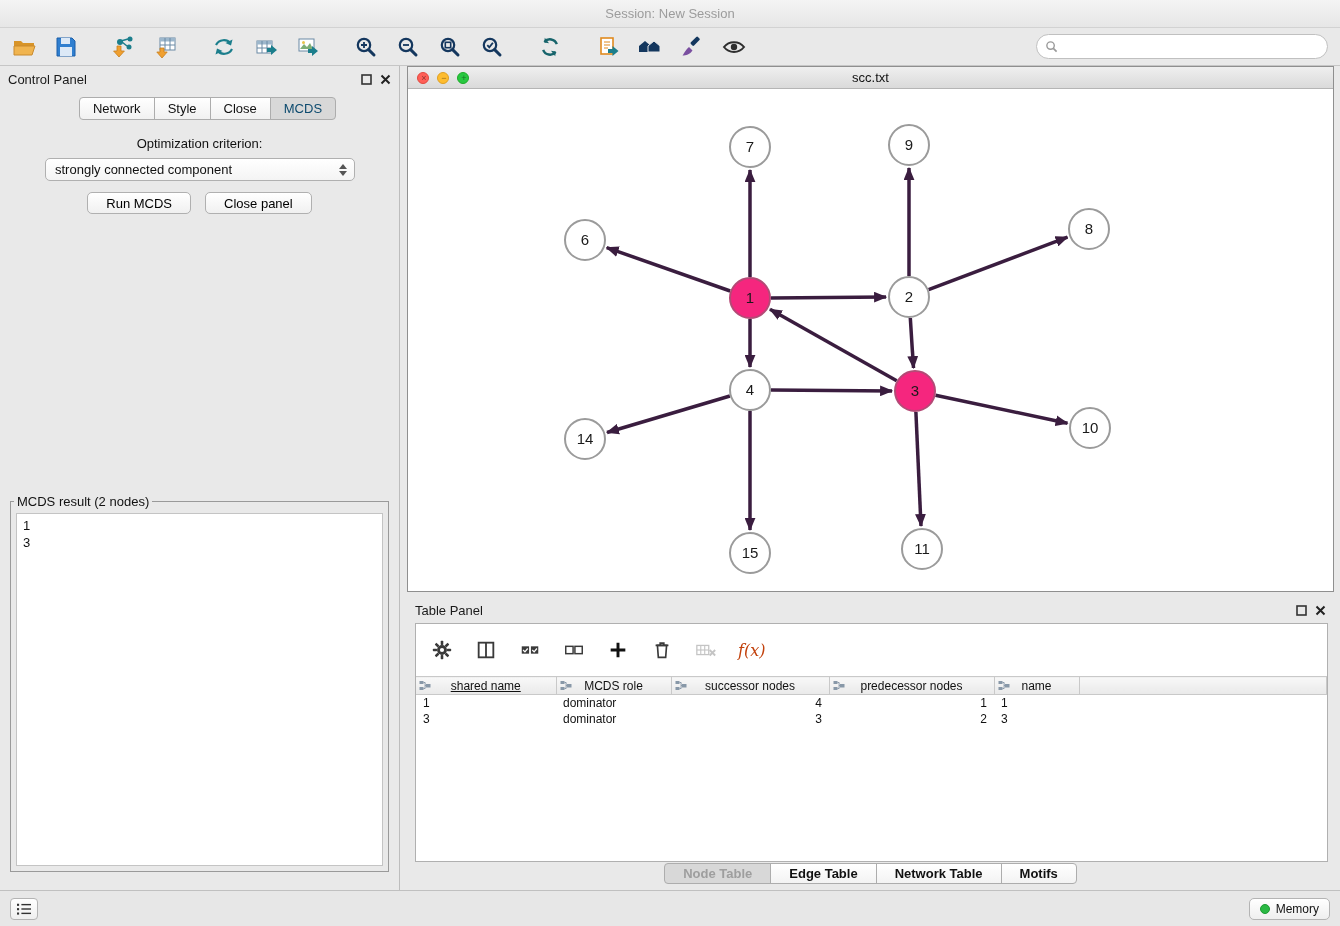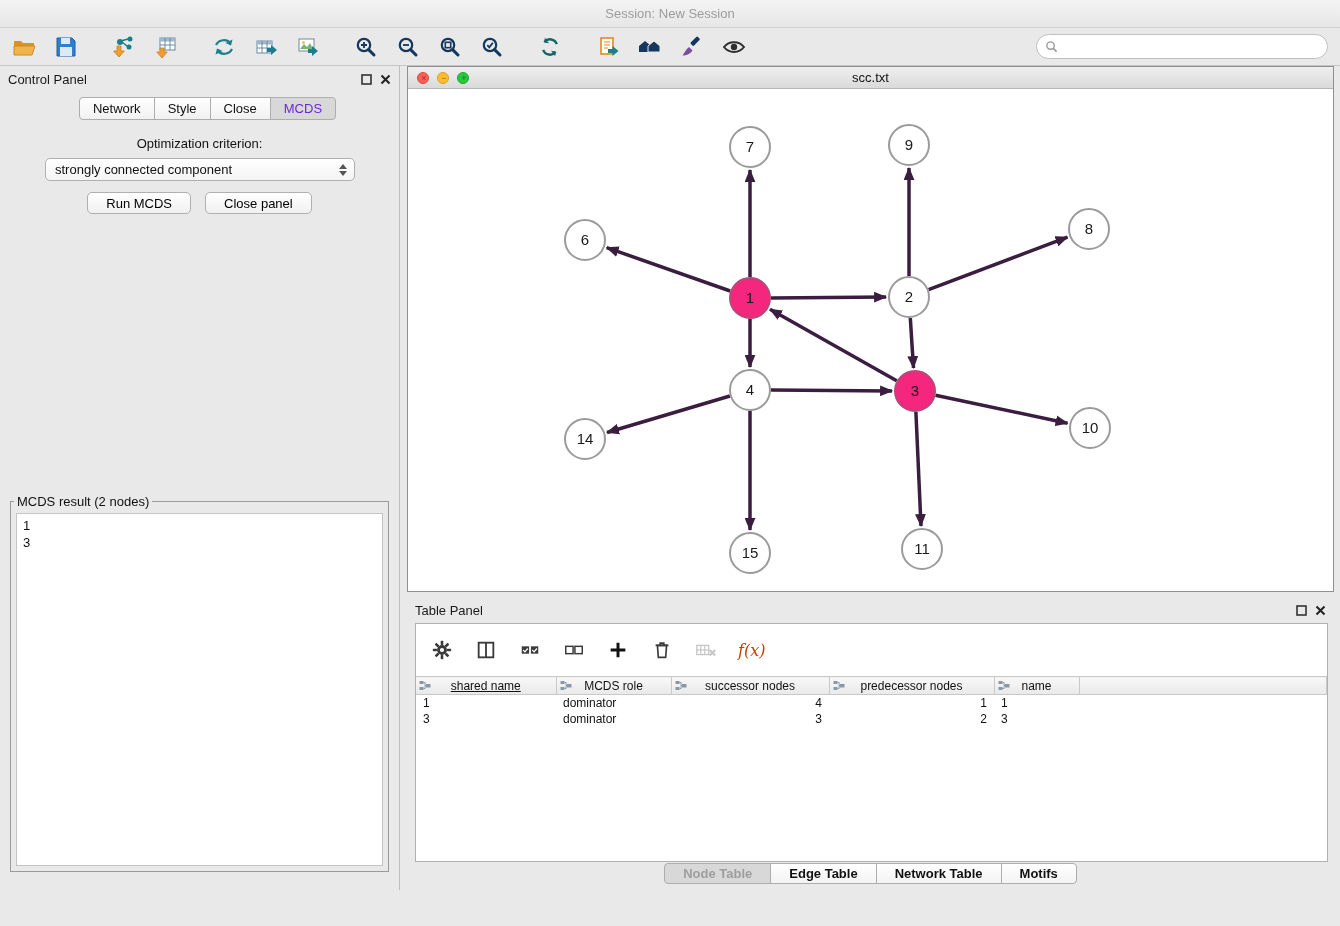--- a/index.html
+++ b/index.html
@@ -29,21 +29,21 @@
   .panel-header { position:relative; height:26px; display:flex; align-items:center; padding-left:8px; }
   .panel-header .ph-title { font-size:13px; color:#1a1a1a; }
   .ph-icons { position:absolute; right:8px; top:0; height:26px; display:flex; align-items:center; gap:8px; }
   .ph-icons svg { width:11px; height:11px; display:block; }
   .seg-tabs { display:flex; justify-content:center; }
   .cp-tabs { position:absolute; left:0; right:0; top:31px;margin-left:16px; }
   .seg-tab { border:1px solid #adadad; background:linear-gradient(#ffffff,#f1f1f1);
     padding:3px 13px; font-size:13px; margin-left:-1px; white-space:nowrap; }
   .seg-tab:first-child { border-radius:4px 0 0 4px; margin-left:0; }
   .seg-tab:last-child { border-radius:0 4px 4px 0; }
-  .seg-tab.active { background:#d8d8d8; color:#6d28d9; }
+  .seg-tab.active { background:#d8d8d8; color:#0c4a6e; }
   .opt-label { position:absolute; left:0; right:0; top:70px; text-align:center; font-size:13px; }
   .cp-dropdown { position:absolute; left:45px; width:310px; top:92px; height:23px;
     background:linear-gradient(#ffffff,#f4f4f4); border:1px solid #b0b0b0; border-radius:5px;
     display:flex; align-items:center; padding-left:9px; font-size:13px; }
   .stepper { position:absolute; right:5px; top:3px; width:13px; height:16px;
     display:flex; flex-direction:column; align-items:center; justify-content:center; gap:2px; }
   .stepper .up { width:0; height:0; border-left:4px solid transparent; border-right:4px solid transparent; border-bottom:5px solid #555; }
   .stepper .down { width:0; height:0; border-left:4px solid transparent; border-right:4px solid transparent; border-top:5px solid #555; }
   .cp-buttons { position:absolute; left:0; right:0; top:126px; display:flex; justify-content:center; gap:14px; }
   .btn { height:22px; padding:0 18px; border:1px solid #b0b0b0; border-radius:5px;
@@ -490,14 +490,34 @@
       </table>
     </div>
     <div class="seg-tabs tp-tabs" id="tp-tabs">
         <div class="seg-tab active">Node Table</div>
         <div class="seg-tab">Edge Table</div>
         <div class="seg-tab">Network Table</div>
         <div class="seg-tab">Motifs</div>
       </div>
   </div>
 
+  <div class="statusbar">
+    <span class="sb-list-btn">
+      <svg viewBox="0 0 18 16">
+          <g stroke="#333" stroke-width="1.6">
+            <line x1="6" y1="3" x2="17" y2="3"></line>
+            <line x1="6" y1="8" x2="17" y2="8"></line>
+            <line x1="6" y1="13" x2="17" y2="13"></line>
+          </g>
+          <g fill="#333">
+            <rect x="1" y="2" width="2.4" height="2.4"></rect>
+            <rect x="1" y="7" width="2.4" height="2.4"></rect>
+            <rect x="1" y="12" width="2.4" height="2.4"></rect>
+          </g>
+        </svg>
+    </span>
+    <span class="memory-btn">
+      <span class="memory-dot"></span>
+      <span>Memory</span>
+    </span>
+  </div>
 
 </div>
 
 </body></html>

